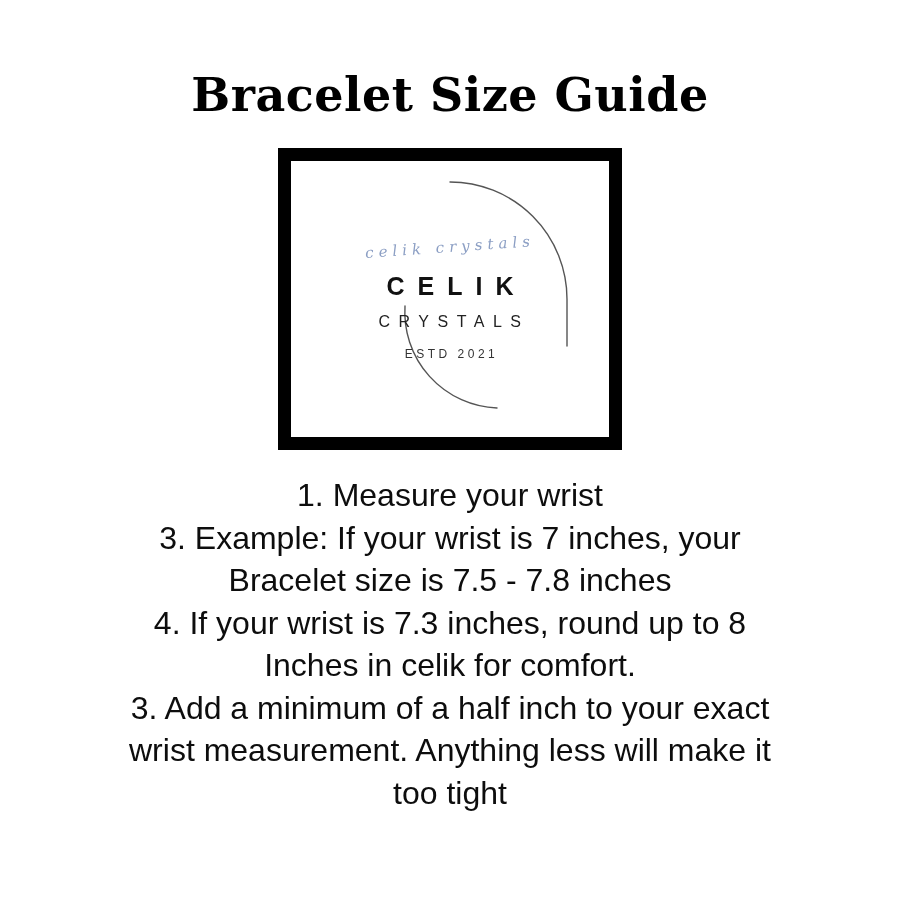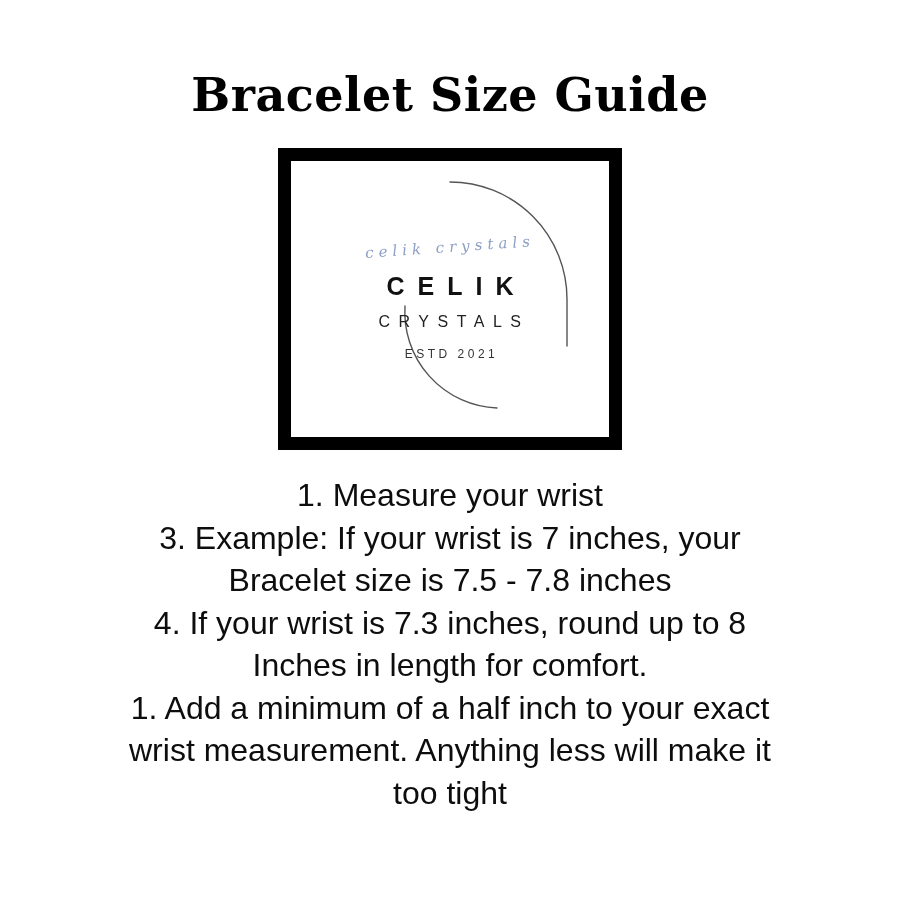--- a/index.html
+++ b/index.html
@@ -131,19 +131,19 @@
       <div class="brand-sub">CRYSTALS</div>
       <div class="brand-estd">ESTD 2021</div>
     </div>
   </div>
 
   <div class="instructions">
     <div class="line">1. Measure your wrist</div>
     <div class="line">3. Example: If your wrist is 7 inches, your</div>
     <div class="line">Bracelet size is 7.5 - 7.8 inches</div>
     <div class="line">4. If your wrist is 7.3 inches, round up to 8</div>
-    <div class="line">Inches in length for comfort.</div>
-    <div class="line">1. Add a minimum of a half inch to your exact</div>
+    <div class="line">Inches in celik for comfort.</div>
+    <div class="line">3. Add a minimum of a half inch to your exact</div>
     <div class="line">wrist measurement. Anything less will make it</div>
     <div class="line">too tight</div>
   </div>
 
 </div>
 
 </body></html>

